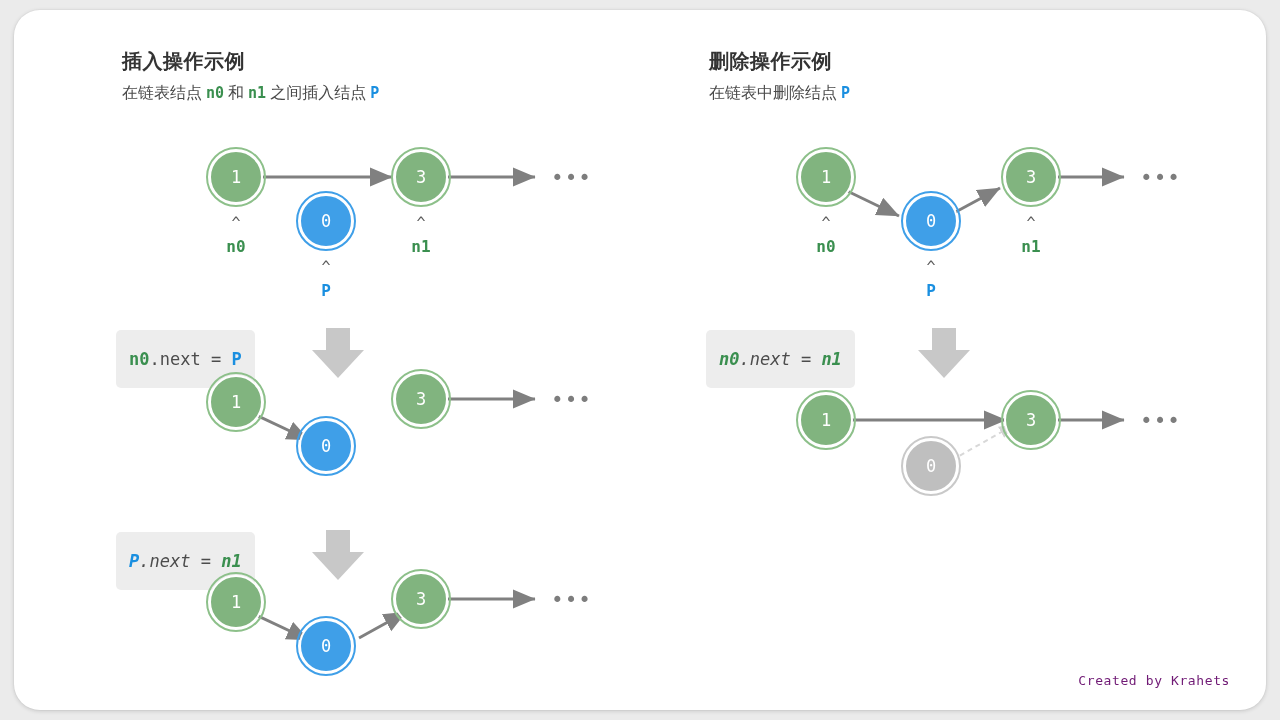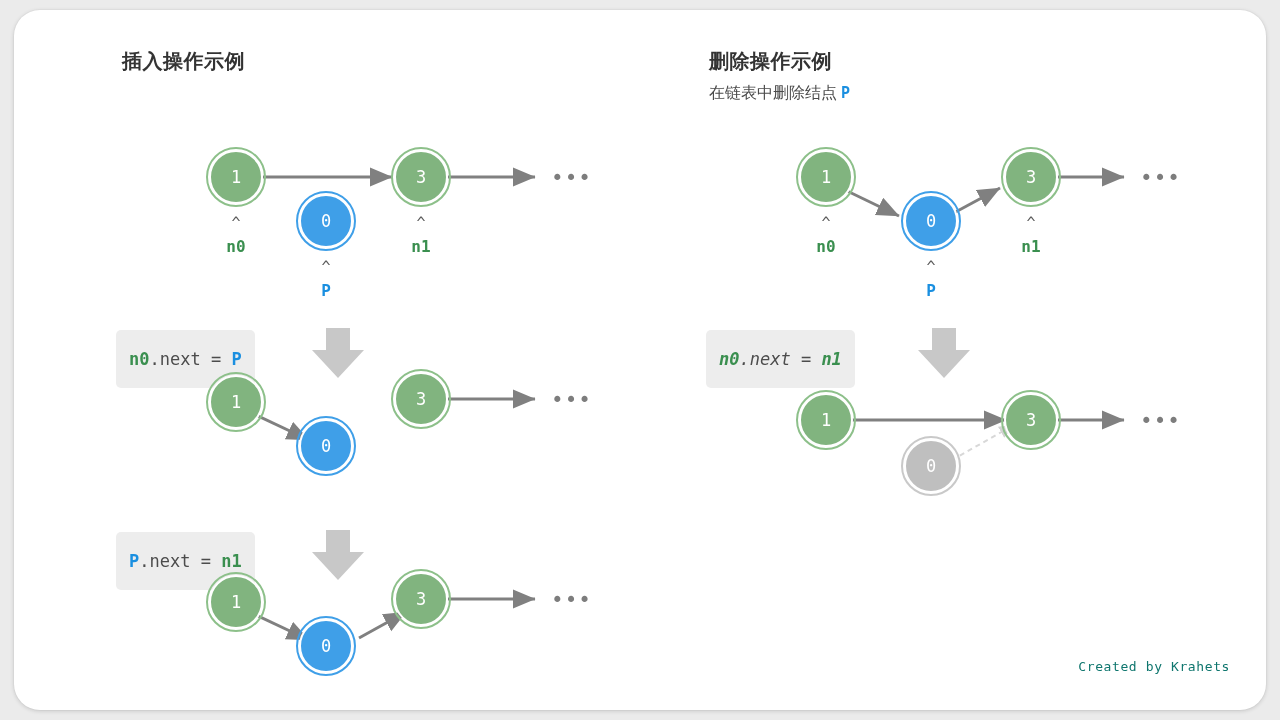--- a/index.html
+++ b/index.html
@@ -89,23 +89,23 @@
 
   
   .dots{
     position:absolute;
     font-family:"DejaVu Sans Mono","Liberation Mono",monospace;
     font-size:21px;color:#7d7d7d;letter-spacing:1px;line-height:1;
   }
 
   
   .credit{
-    position:absolute;right:36px;bottom:36px;
-    font-family:"DejaVu Sans Mono","Liberation Mono",monospace;
-    font-size:13px;color:#0f766e;letter-spacing:.6px;
+    position:absolute;right:36px;bottom:22px;
+    font-family:"DejaVu Sans Mono","Liberation Mono",monospace;
+    font-size:13px;color:#701a75;letter-spacing:.6px;
   }
 
   svg.layer{position:absolute;left:0;top:0;width:1252px;height:700px;pointer-events:none;}
 </style>
 </head>
 <body>
 
 <div class="card">
   <div class="stage">
 
@@ -159,20 +159,23 @@
       <g fill="#c8c8c8">
         <path d="M312,520 h24 v22 h14 l-26,28 l-26,-28 h14 z"></path>
       </g>
       <g fill="#c8c8c8">
         <path d="M918,318 h24 v22 h14 l-26,28 l-26,-28 h14 z"></path>
       </g>
     </svg>
 
     <div class="panel-title" style="left:108px;top:38px;">插入操作示例</div>
 
+    <div class="panel-sub" style="left:108px;top:73px;">
+      <span>在链表结点</span><span class="mono g">n0</span><span>和</span><span class="mono g">n1</span><span>之间插入结点</span><span class="mono b">P</span>
+    </div>
 
     <div class="node green" style="left:195px;top:140px;">
       <span>1</span>
     </div>
     <div class="node blue" style="left:285px;top:184px;">
       <span>0</span>
     </div>
     <div class="node green" style="left:380px;top:140px;">
       <span>3</span>
     </div>
@@ -199,21 +202,21 @@
       <span>1</span>
     </div>
     <div class="node blue" style="left:285px;top:409px;">
       <span>0</span>
     </div>
     <div class="node green" style="left:380px;top:362px;">
       <span>3</span>
     </div>
     <div class="dots" style="left:537px;top:380px;">•••</div>
 
-    <div class="code" style="left:102px;top:522px;">
+    <div class="code" style="left:102px;top:522px;font-style:italic;">
       <span class="b">P</span><span>.next = </span><span class="g">n1</span>
     </div>
 
     <div class="node green" style="left:195px;top:565px;">
       <span>1</span>
     </div>
     <div class="node blue" style="left:285px;top:609px;">
       <span>0</span>
     </div>
     <div class="node green" style="left:380px;top:562px;">

